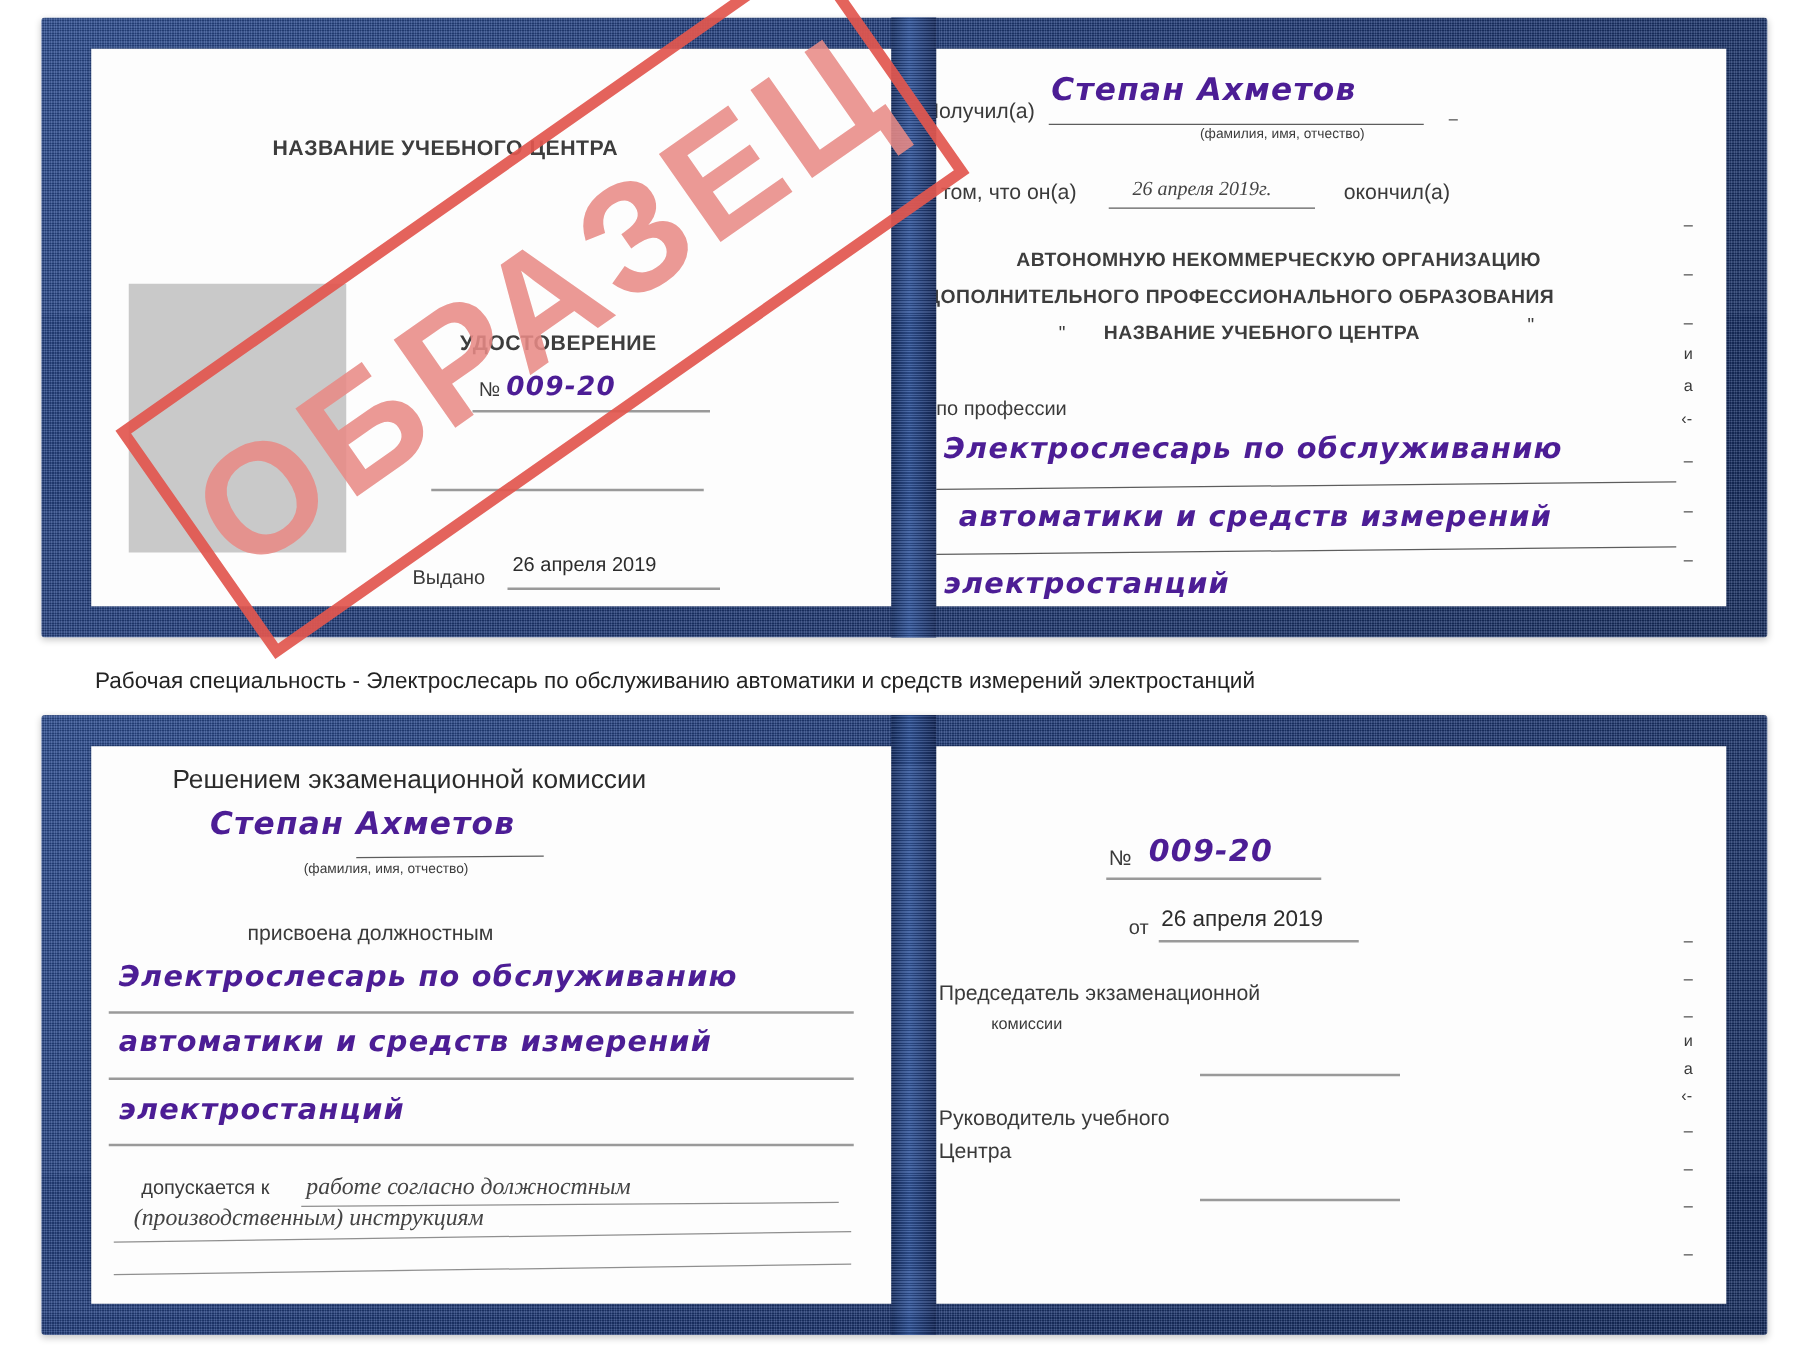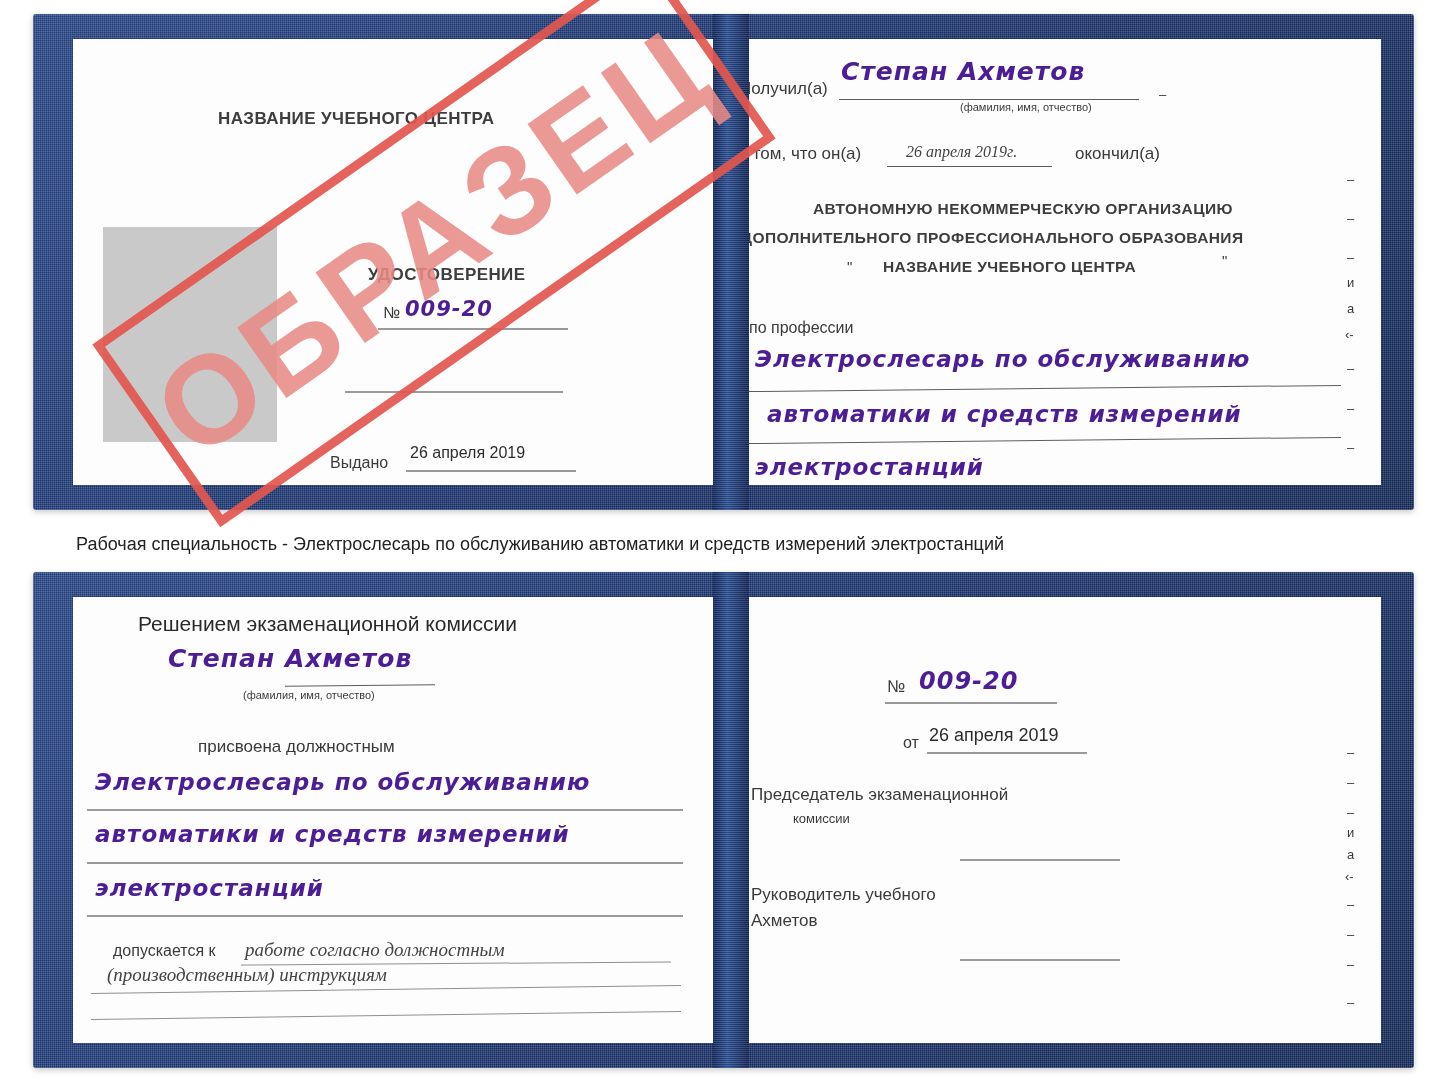--- a/index.html
+++ b/index.html
@@ -207,21 +207,21 @@
 
   <div class="t lbl" style="left:168px;top:137px;font-size:16px;">от</div>
   <div class="t" style="left:194px;top:128px;font-size:18px;color:#2c2c2c;">26 апреля 2019</div>
   <div class="rule" style="left:192px;top:155px;width:160px;"></div>
 
   <div class="t lbl" style="left:16px;top:188px;font-size:17px;">Председатель экзаменационной</div>
   <div class="t lbl" style="left:16px;top:214px;font-size:13px;margin-left:42px;">комиссии</div>
   <div class="rule" style="left:225px;top:262px;width:160px;"></div>
 
   <div class="t lbl" style="left:16px;top:288px;font-size:17px;">Руководитель учебного</div>
-  <div class="t lbl" style="left:16px;top:314px;font-size:17px;">Ахметов</div>
+  <div class="t lbl" style="left:16px;top:314px;font-size:17px;">Центра</div>
   <div class="rule" style="left:225px;top:362px;width:160px;"></div>
 
   <div class="edgemark" style="left:612px;top:148px;">–</div>
   <div class="edgemark" style="left:612px;top:178px;">–</div>
   <div class="edgemark" style="left:612px;top:208px;">–</div>
   <div class="edgemark" style="left:612px;top:228px;">и</div>
   <div class="edgemark" style="left:612px;top:250px;">а</div>
   <div class="edgemark" style="left:610px;top:272px;">‹-</div>
   <div class="edgemark" style="left:612px;top:300px;">–</div>
   <div class="edgemark" style="left:612px;top:330px;">–</div>

